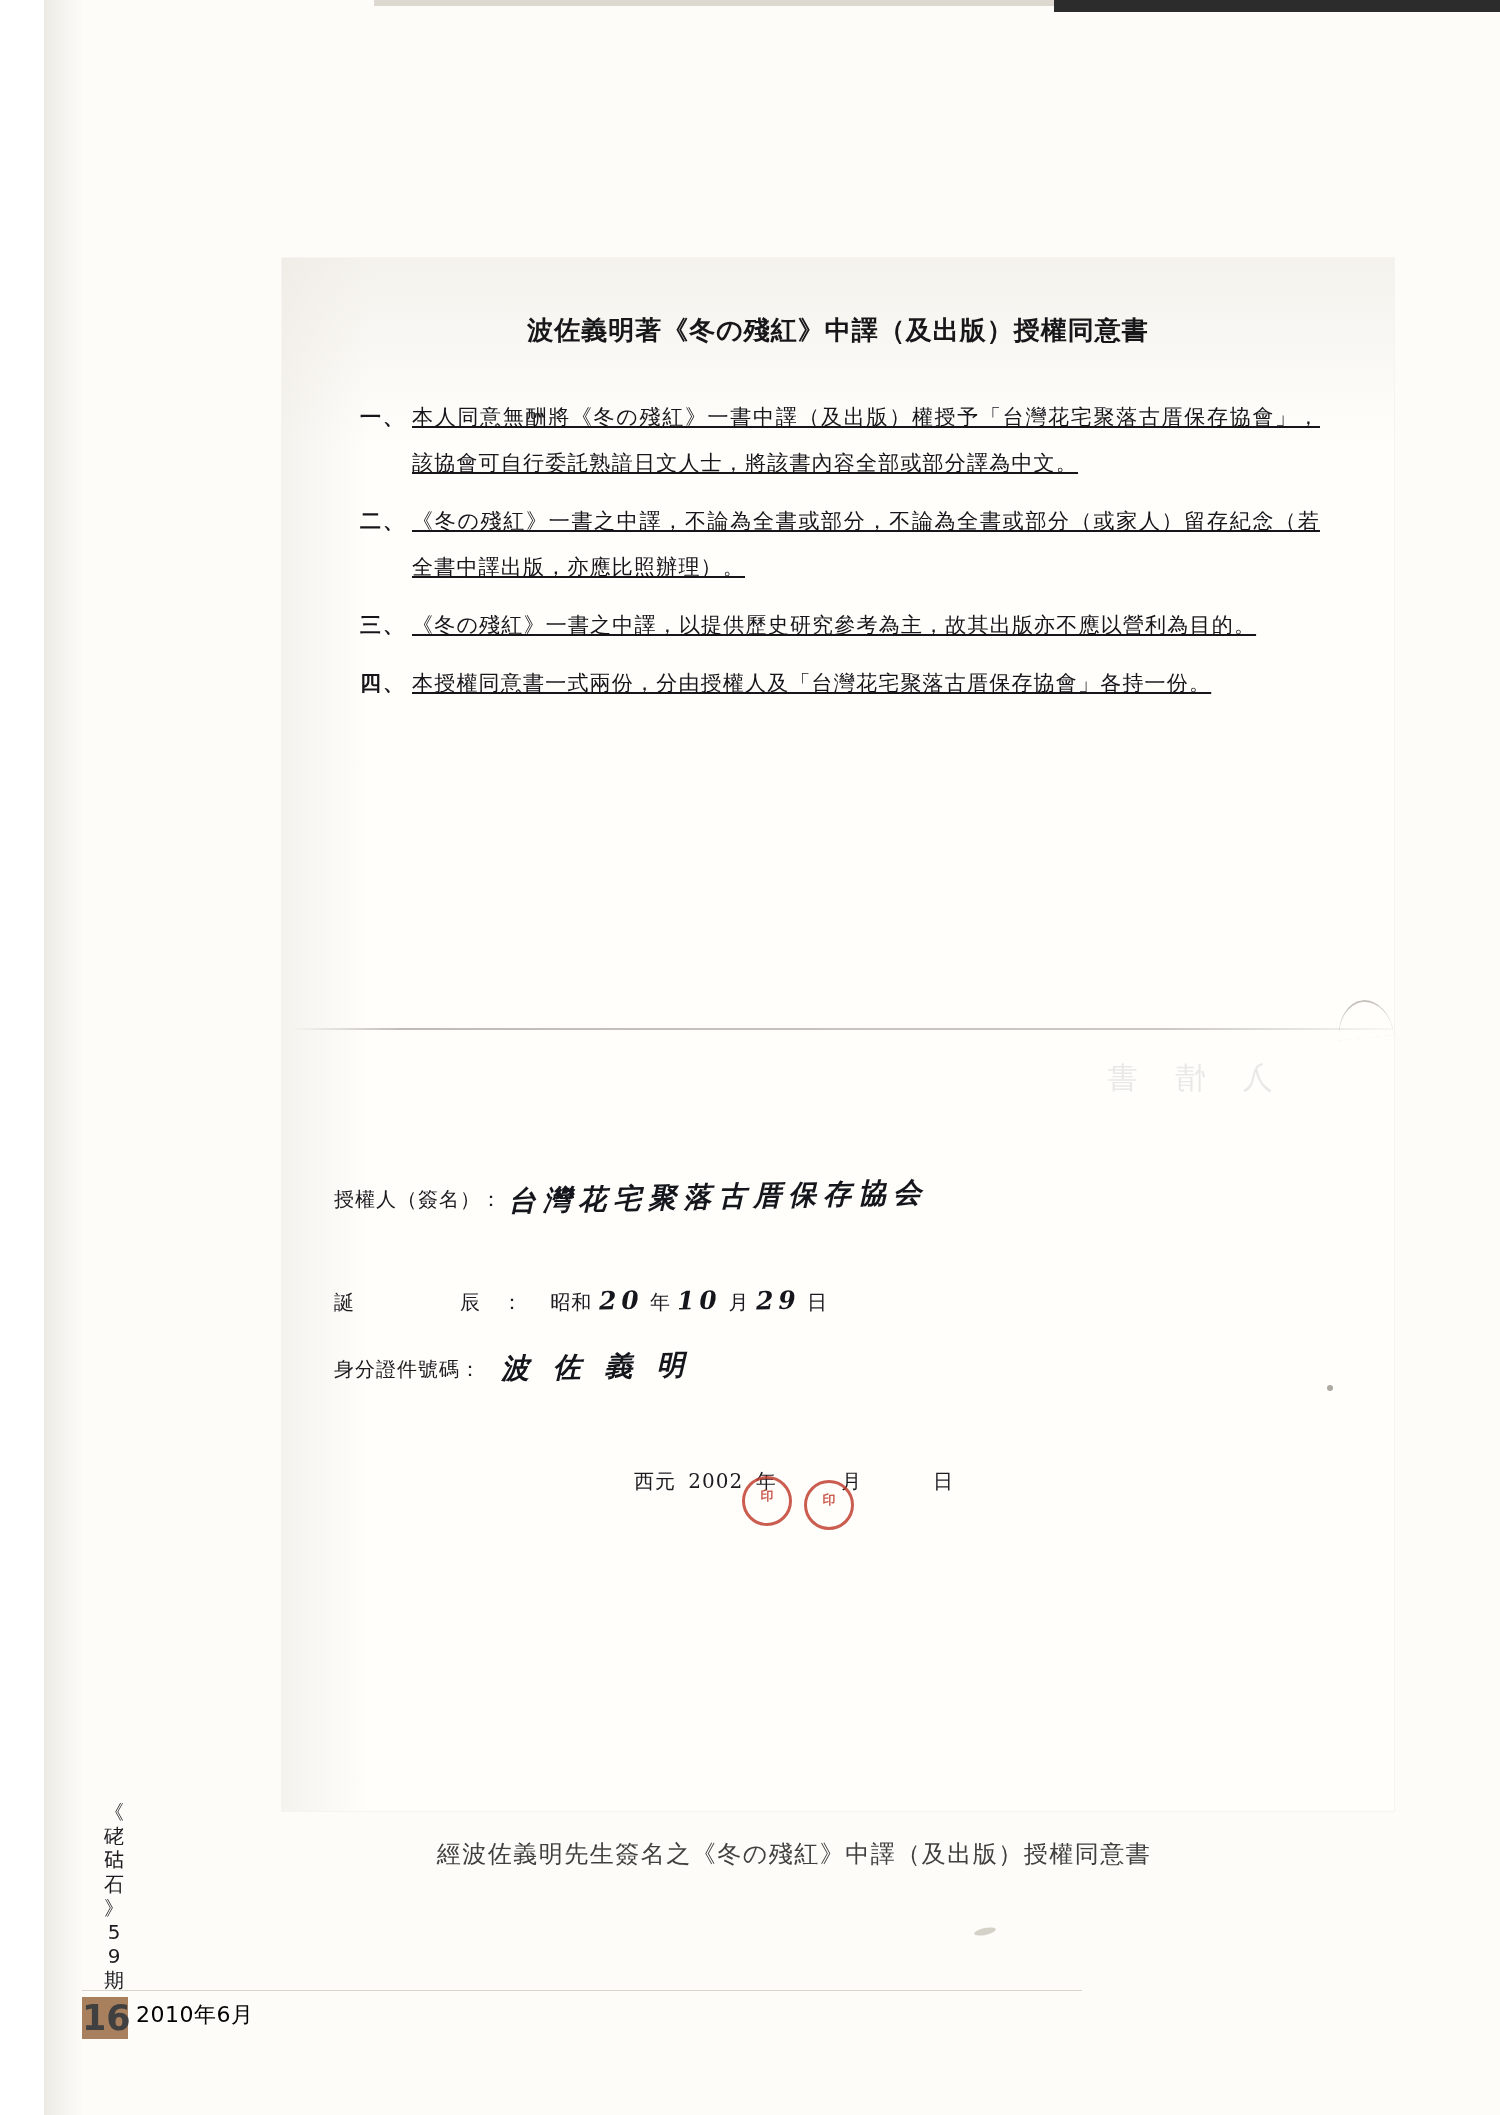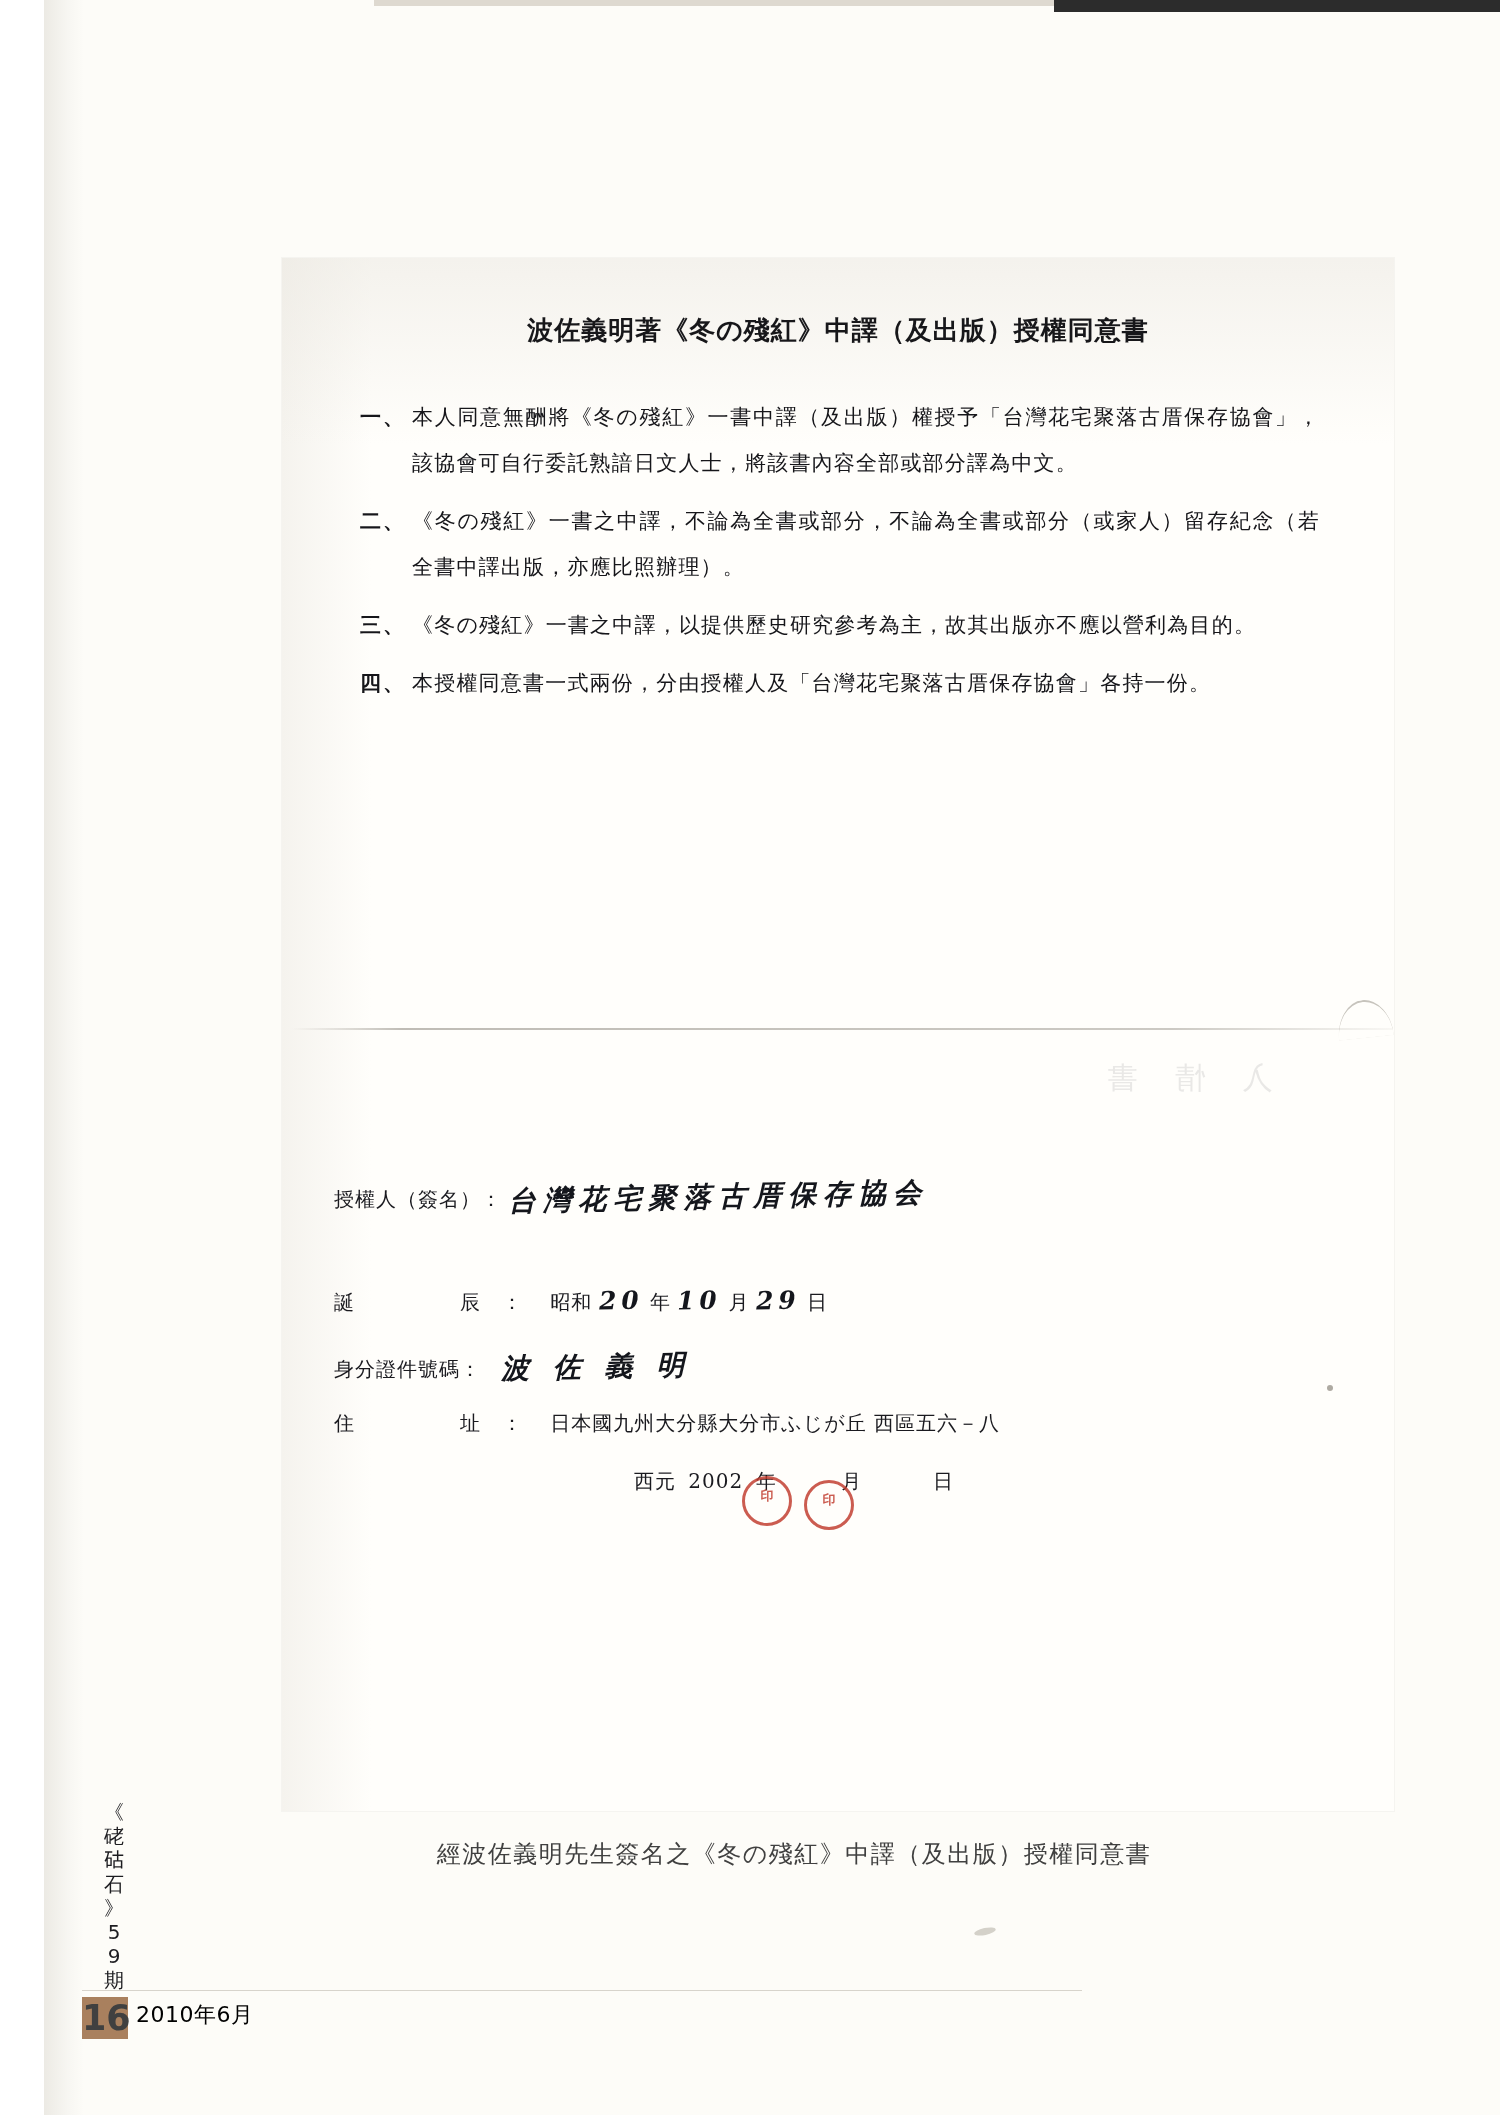--- a/index.html
+++ b/index.html
@@ -130,20 +130,21 @@
     flex: 0 0 52px;
     line-height: 46px;
     font-weight: bold;
     letter-spacing: 2px;
   }
   .clause-body {
     flex: 1;
     line-height: 46px;
     letter-spacing: 1.2px;
     text-align: justify;
+    text-decoration: underline;
   }
 
   
   .field-row {
     position: absolute;
     color: #1a1a1f;
     font-size: 20px;
     font-family: "DejaVu Serif", "Liberation Serif", serif;
     white-space: nowrap;
   }
@@ -327,24 +328,20 @@
       <span class="printed-inline">月</span>
       <span class="hand">29</span>
       <span class="printed-inline">日</span>
     </div>
 
     <div class="field-row" style="left:52px; top:1090px;">
       <span class="field-label">身分證件號碼：</span>
       <span class="hand big" style="margin-left:14px;">波 佐 義 明</span>
     </div>
 
-    <div class="field-row" style="left:52px; top:1152px;">
-      <span class="field-label spaced">住　　址：</span>
-      <span class="printed-inline">日本國九州大分縣大分市ふじが丘 西區五六－八</span>
-    </div>
 
     <div class="field-row" style="left:352px; top:1210px;">
       <span class="printed-inline">西元</span>
       <span class="printed-inline" style="margin-left:6px;">2002</span>
       <span class="printed-inline" style="margin-left:6px;">年</span>
       <span style="display:inline-block;width:52px;"></span>
       <span class="printed-inline">月</span>
       <span style="display:inline-block;width:58px;"></span>
       <span class="printed-inline">日</span>
     </div>

